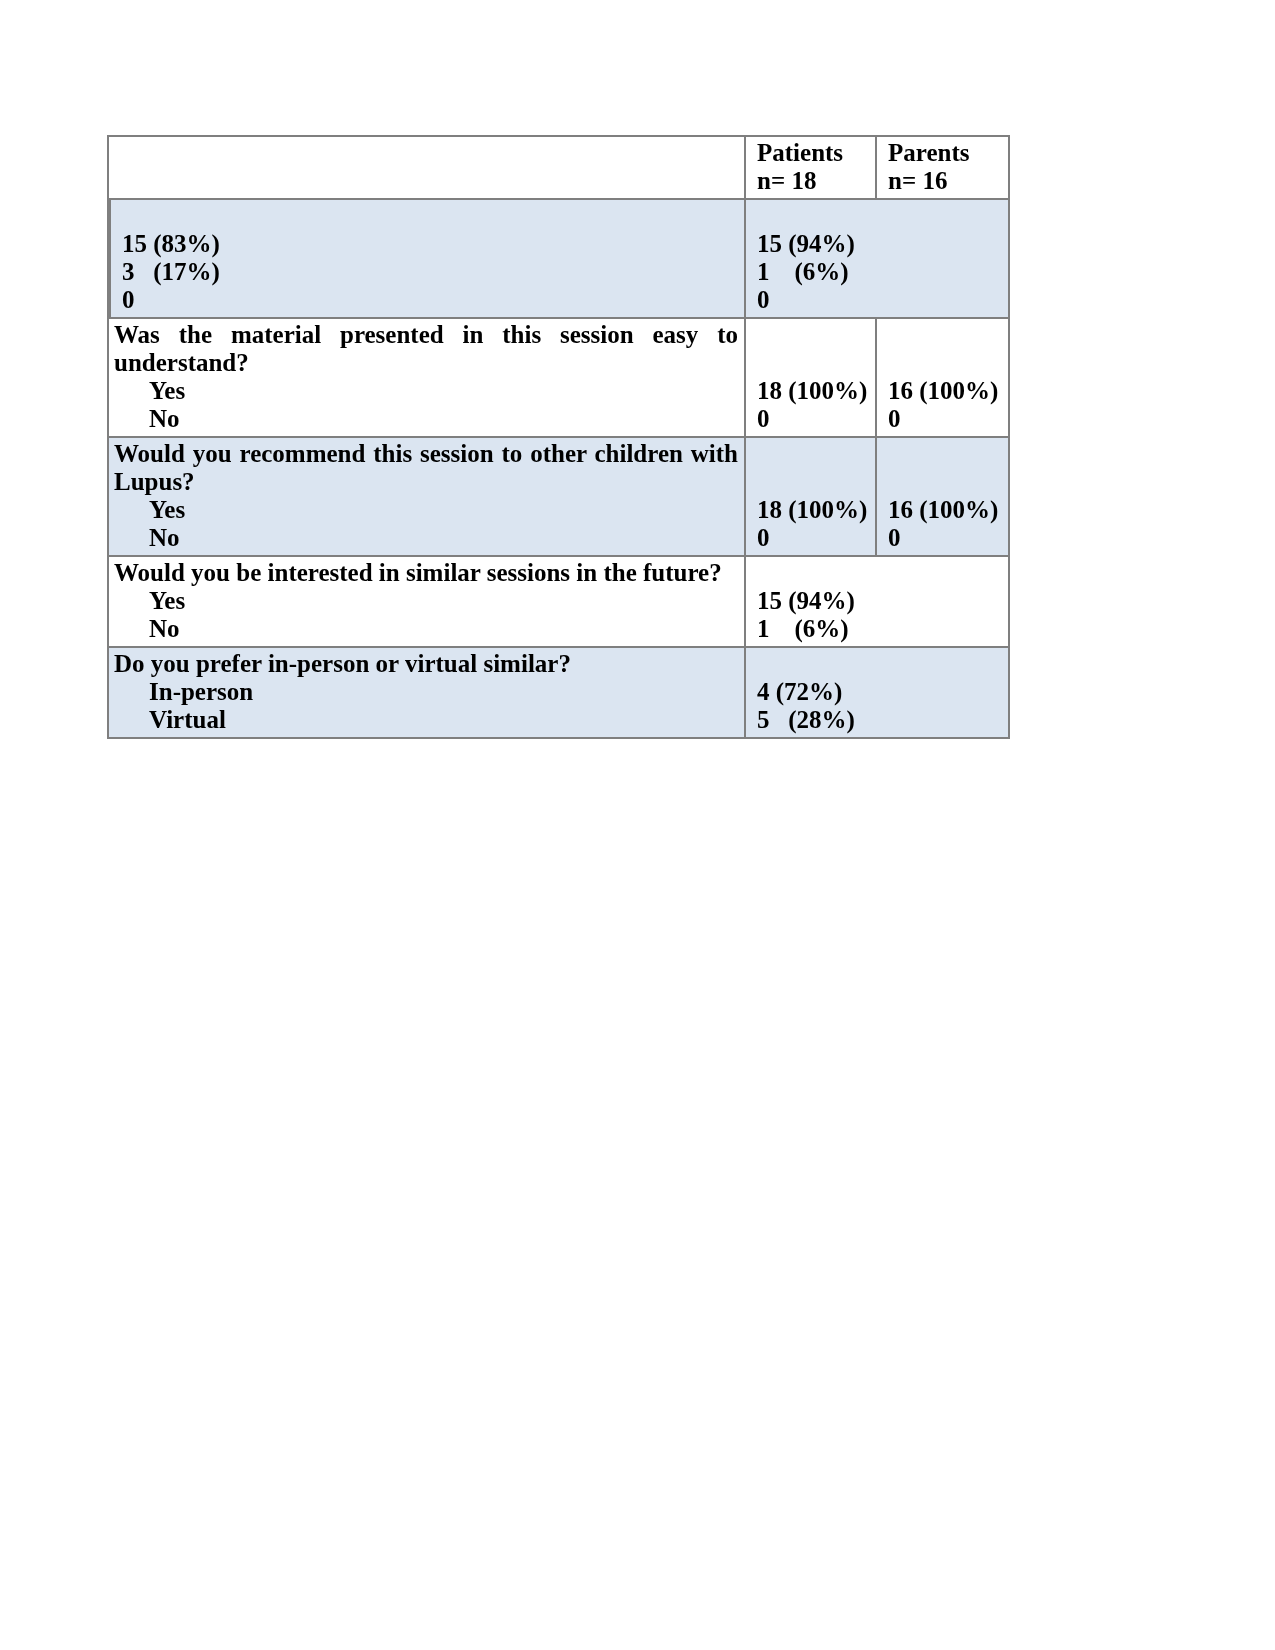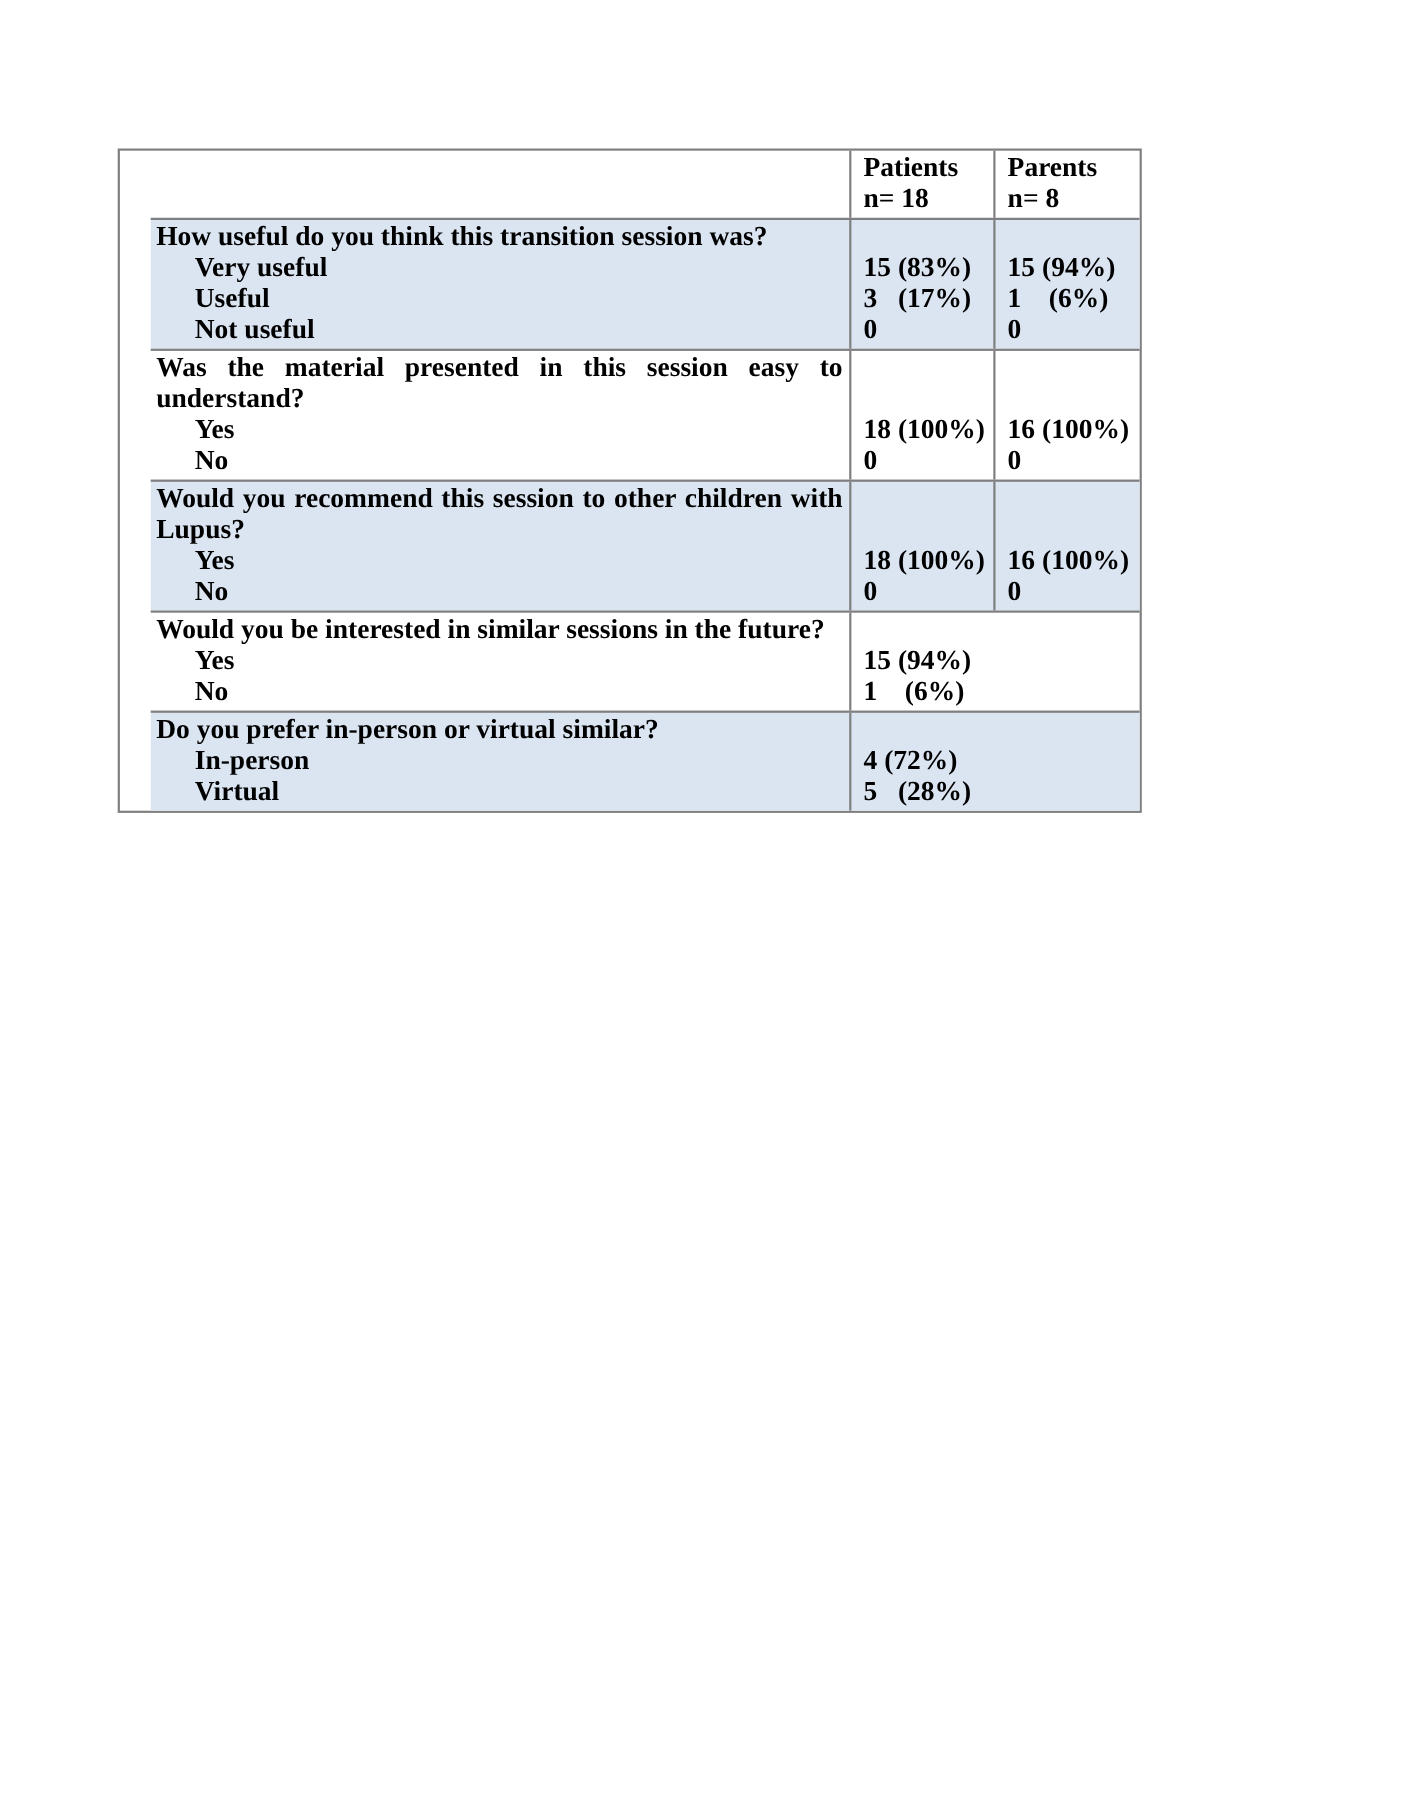--- a/index.html
+++ b/index.html
@@ -12,21 +12,20 @@
     color:#000000;
     overflow:hidden;
   }
   .ftable{
     position:absolute;
     left:107px;
     top:135px;
     width:899px;
     border:2px solid var(--border,#7f7f7f);
     box-sizing:content-box;
-    padding-left:28px;
   }
   .trow{
     display:grid;
     grid-template-columns:635px 131px 133px;
   }
   .trow + .trow{
     border-top:2px solid var(--border,#7f7f7f);
   }
   .shaded{ background:var(--shade,#dbe5f1); }
   .cell{
@@ -69,30 +68,24 @@
 <div class="page">
   <div class="ftable" id="ftable">
     <div class="trow hrow">
       <div class="cell qcell"></div>
       <div class="cell vcell">
         <div class="hline">Patients</div>
         <div class="hline">n= 18</div>
       </div>
       <div class="cell vcell">
         <div class="hline">Parents</div>
-        <div class="hline">n= 8</div>
+        <div class="hline">n= 16</div>
       </div>
     </div>
   <div class="trow shaded">
-        <div class="cell qcell">
-          <div class="qtext">How useful do you think this transition session was?</div>
-          <div class="opt">Very useful</div>
-          <div class="opt">Useful</div>
-          <div class="opt">Not useful</div>
-        </div>
         <div class="cell vcell">
           <div class="spacer sp1"></div>
           <div class="vline">15 (83%)</div>
           <div class="vline">3   (17%)</div>
           <div class="vline">0</div>
         </div>
         <div class="cell vcell">
           <div class="spacer sp1"></div>
           <div class="vline">15 (94%)</div>
           <div class="vline">1    (6%)</div>

